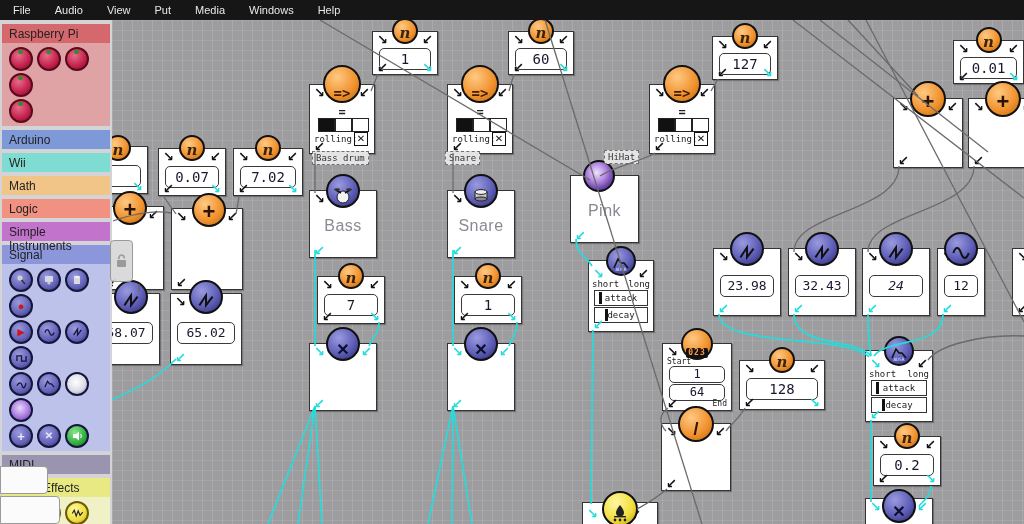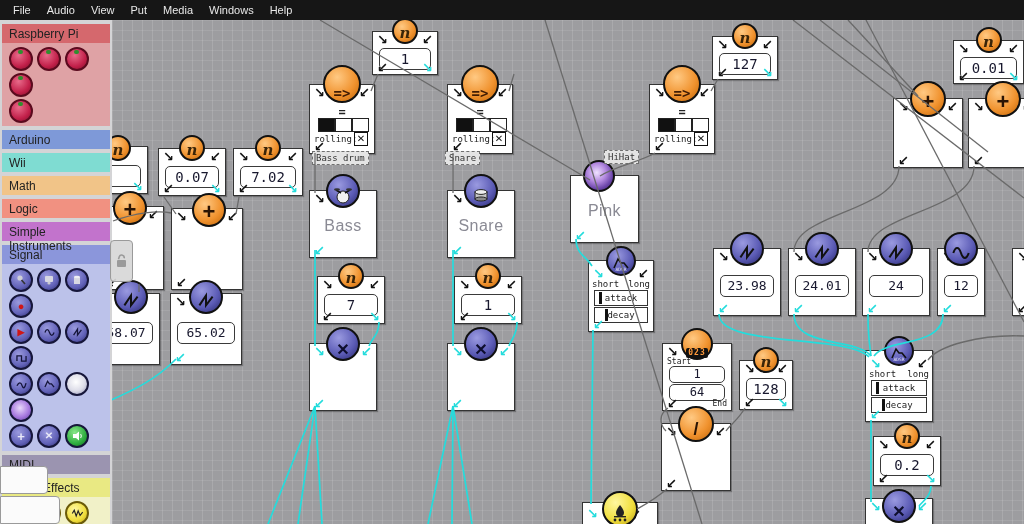--- a/index.html
+++ b/index.html
@@ -1,18 +1,18 @@
 <!DOCTYPE html>
 <html><head>
 <meta charset="utf-8">
 <style>
   html,body{margin:0;padding:0;background:#808080;}
   #app{position:relative;width:1024px;height:524px;overflow:hidden;font-family:"Liberation Sans",sans-serif;background:#9d9da0;}
   
-  #menubar{position:absolute;left:0;top:0;width:1024px;height:20px;background:#161616;z-index:20;display:flex;align-items:center;gap:2px;padding-left:6px;box-sizing:border-box;}
+  #menubar{position:absolute;left:0;top:0;width:1024px;height:20px;background:#161616;z-index:20;display:flex;align-items:center;gap:10px;padding-left:6px;box-sizing:border-box;}
   .menu-item{color:#e8e8e8;font-size:11px;padding:2px 7px;cursor:default;}
   
   #canvas{position:absolute;left:112px;top:20px;right:0;bottom:0;background-color:#9d9da0;
     background-image:repeating-linear-gradient(to right,rgba(255,255,255,.13) 0 1px,transparent 1px 10px),
                      repeating-linear-gradient(to bottom,rgba(255,255,255,.09) 0 1px,transparent 1px 10px);}
   
   #sidebar{position:absolute;left:0;top:20px;width:112px;height:504px;background:#d4d4d6;z-index:10;overflow:hidden;}
   .sec-h{height:15px;margin:4px 2px 0 2px;padding:3px 5px 1px 7px;font-size:12px;color:#222;}
   .sec-b{margin:0 2px;padding:3px 3px 2px 5px;}
   .pico{display:inline-flex;align-items:center;justify-content:center;width:20px;height:20px;border-radius:50%;margin:1px 2px;border:2px solid #222;vertical-align:middle;font-size:11px;font-weight:bold;line-height:1;}
@@ -121,20 +121,28 @@
   </svg>
 
   <div class="box" style="left:372px;top:31px;width:66px;height:44px;">
     <i class="ar in-l tl"></i>
       <i class="ar in-r tr"></i>
     <span class="circ c-or cc nglyph" style="width:26px;height:26px;top:-14px;"></span>
     <div class="field" style="top:16px;">1</div>
     <i class="ar out-l bl"></i>
       <i class="ar cy out-r br"></i>
   </div>
+  <div class="box" style="left:508px;top:31px;width:66px;height:44px;">
+    <i class="ar in-l tl"></i>
+      <i class="ar in-r tr"></i>
+    <span class="circ c-or cc nglyph" style="width:26px;height:26px;top:-14px;"></span>
+    <div class="field" style="top:16px;">60</div>
+    <i class="ar out-l bl"></i>
+      <i class="ar cy out-r br"></i>
+  </div>
   <div class="box" style="left:712px;top:36px;width:66px;height:44px;">
     <i class="ar in-l tl"></i>
       <i class="ar in-r tr"></i>
     <span class="circ c-or cc nglyph" style="width:26px;height:26px;top:-14px;"></span>
     <div class="field" style="top:16px;">127</div>
     <i class="ar out-l bl"></i>
       <i class="ar cy out-r br"></i>
   </div>
   <div class="box" style="left:953px;top:40px;width:71px;height:44px;">
     <i class="ar in-l tl"></i>
@@ -327,24 +335,24 @@
     <div class="field" style="top:26px;font-size:13px;">23.98</div>
     <i class="ar cy out-l bl"></i>
   </div>
   <div class="box" style="left:788px;top:248px;width:68px;height:68px;">
     <i class="ar in-l tl"></i>
     <span class="circ c-pu cc" style="width:34px;height:34px;top:-17px;">
       <svg width="22" height="22" viewBox="0 0 20 20">
           <polyline points="4,14 10,5 10,14 16,6" fill="none" stroke="#111" stroke-width="1.8"></polyline>
         </svg>
     </span>
-    <div class="field" style="top:26px;font-size:13px;">24.01</div>
-    <i class="ar cy out-l bl"></i>
-  </div>
-  <div class="box" style="left:862px;top:248px;width:68px;height:68px;">
+    <div class="field" style="top:26px;font-size:13px;">32.43</div>
+    <i class="ar cy out-l bl"></i>
+  </div>
+  <div class="box" style="left:862px;top:248px;width:68px;height:68px;font-style:italic;">
     <i class="ar in-l tl"></i>
     <span class="circ c-pu cc" style="width:34px;height:34px;top:-17px;">
       <svg width="22" height="22" viewBox="0 0 20 20">
           <polyline points="4,14 10,5 10,14 16,6" fill="none" stroke="#111" stroke-width="1.8"></polyline>
         </svg>
     </span>
     <div class="field" style="top:26px;font-size:13px;">24</div>
     <i class="ar cy out-l bl"></i>
   </div>
   <div class="box" style="left:937px;top:248px;width:48px;height:68px;">
@@ -400,21 +408,21 @@
     <span class="circ c-or cc" style="width:32px;height:32px;top:-16px;">
       <span class="cntdisp">023</span>
     </span>
     <div class="mono9" style="left:4px;top:13px;font-size:8px;">Start</div>
     <div class="field" style="top:22px;height:15px;line-height:15px;font-size:12px;">1</div>
     <div class="field" style="top:40px;height:15px;line-height:15px;font-size:12px;">64</div>
     <div class="mono9" style="right:4px;bottom:2px;font-size:8px;">End</div>
     <i class="ar out-l bl"></i>
   </div>
 
-  <div class="box" style="left:739px;top:360px;width:54px;height:50px;">
+  <div class="box" style="left:739px;top:360px;width:86px;height:50px;">
     <i class="ar in-l tl"></i>
       <i class="ar in-r tr"></i>
     <span class="circ c-or cc nglyph" style="width:26px;height:26px;top:-14px;"></span>
     <div class="field" style="top:17px;">128</div>
     <i class="ar out-l bl"></i>
       <i class="ar cy out-r br"></i>
   </div>
   <div class="box" style="left:873px;top:436px;width:68px;height:50px;">
     <i class="ar in-l tl"></i>
       <i class="ar in-r tr"></i>

